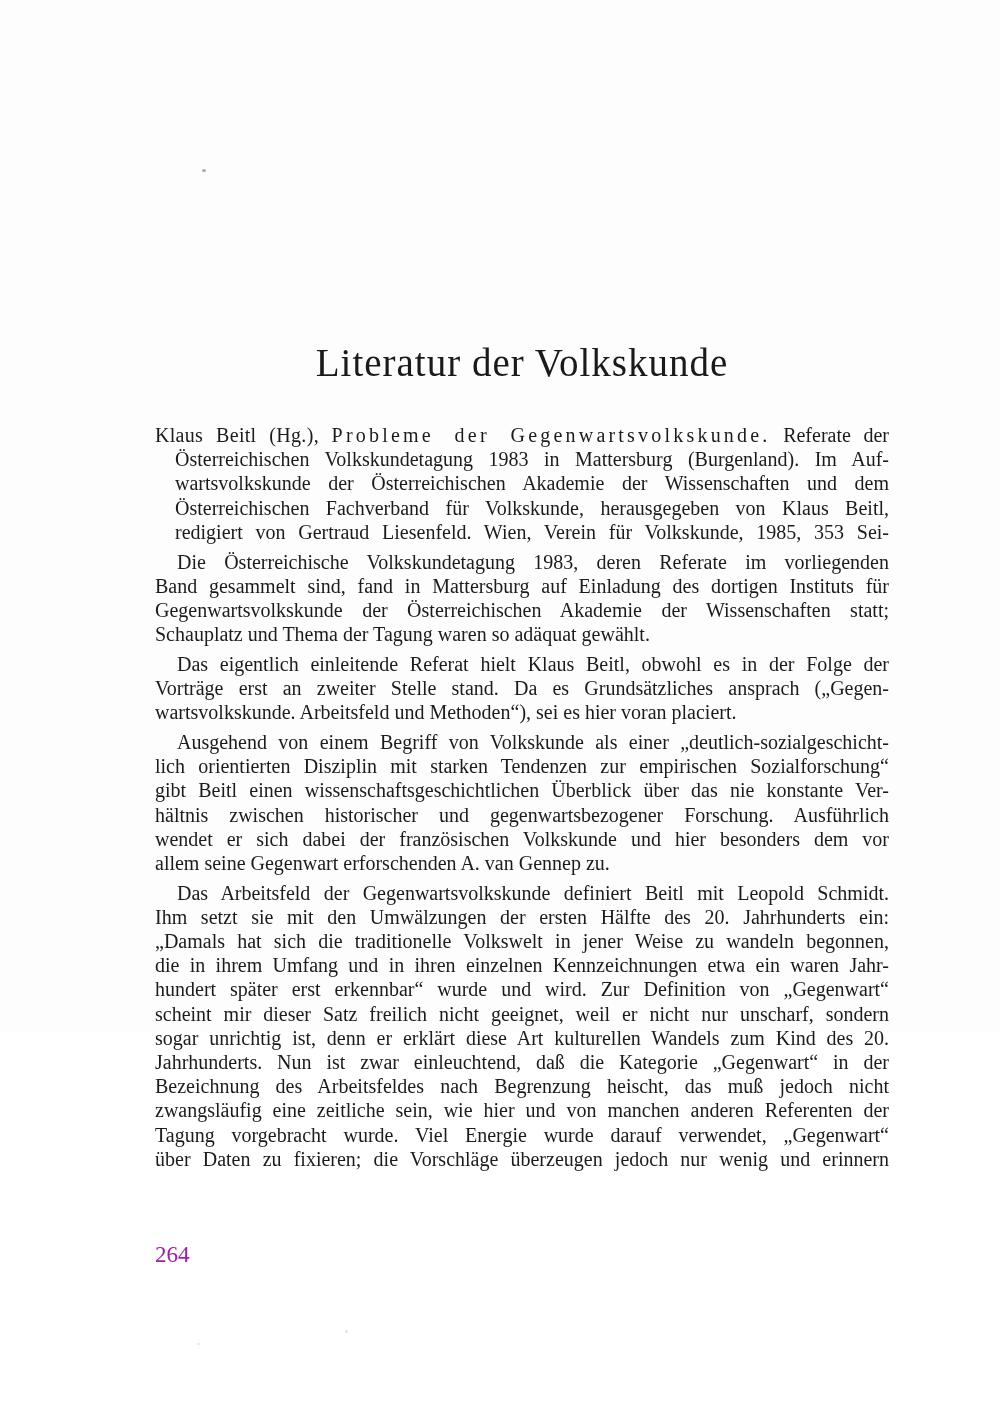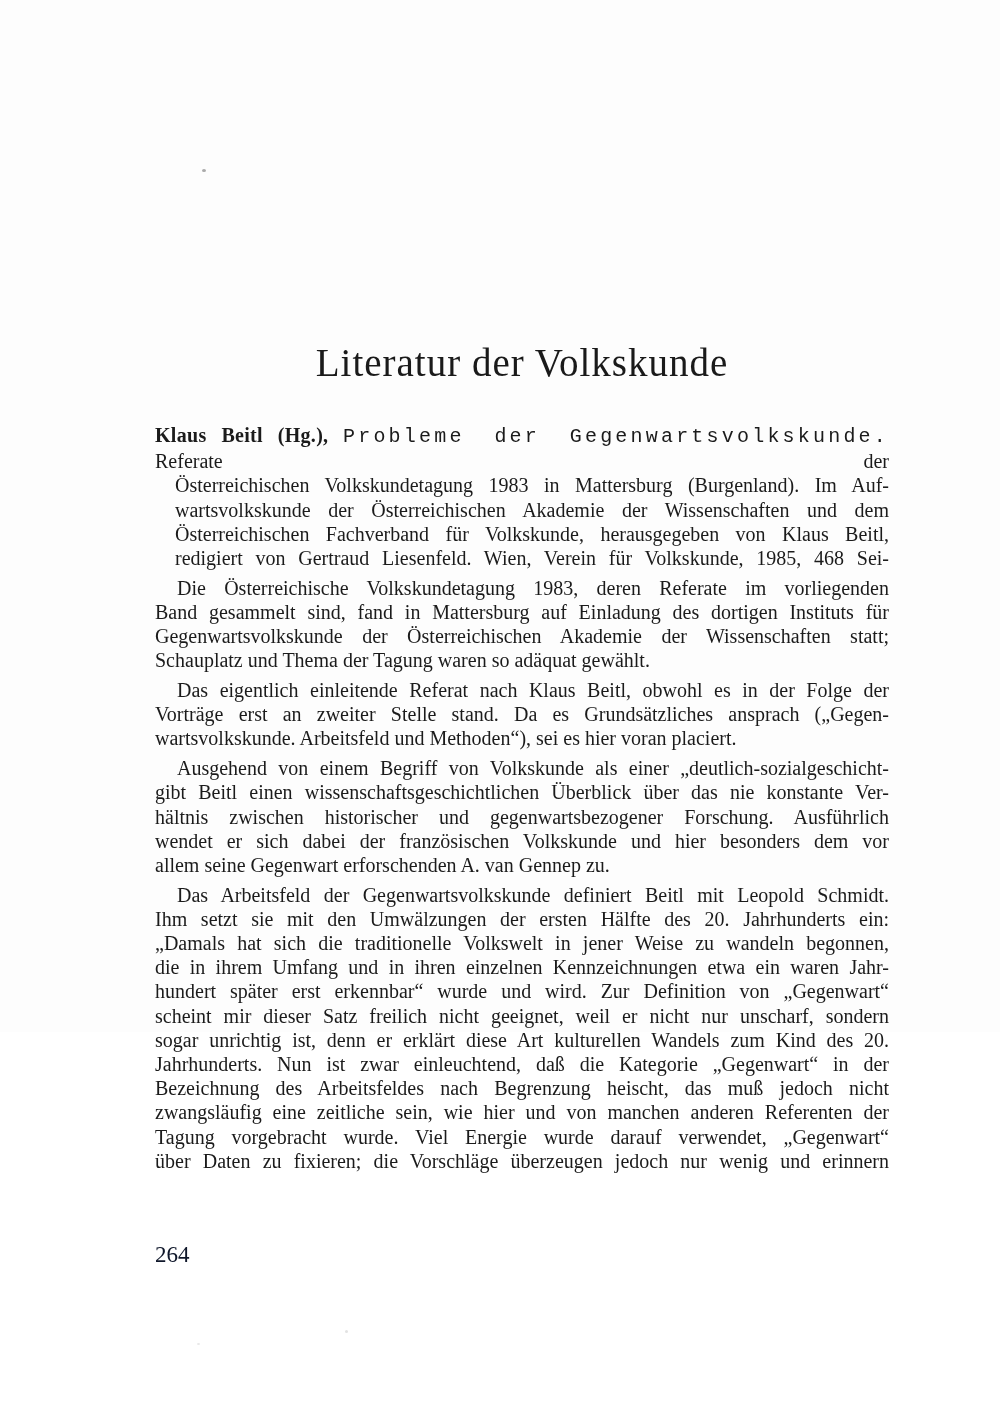--- a/index.html
+++ b/index.html
@@ -38,30 +38,30 @@
     white-space: normal;
   }
   .lastline {
     text-align: left;
     text-align-last: left;
   }
   .biblio-first-line {
     text-align: justify;
     text-align-last: justify;
   }
-  .biblio-author { font-weight: bold; letter-spacing: 0.3px; }
-  .biblio-worktitle { letter-spacing: 3.2px; word-spacing: 5px; font-family: Liberation Mono, monospace; }
+  .biblio-author { font-weight: normal; letter-spacing: 0.3px; }
+  .biblio-worktitle { letter-spacing: 3.2px; word-spacing: 5px; }
   .biblio-cont { padding-left: 20px; }
   .para { margin-top: 5.5px; }
   .para .tline:first-child { text-indent: 22px; }
   .page-number {
     position: absolute;
     left: 155px; top: 1242px;
     font-size: 23px;
-    color: #0f172a;
+    color: #a21caf;
   }
   .speck {
     position: absolute;
     border-radius: 50%;
     background: #8d8d8d;
   }
   .speck-1 { left: 202px; top: 169px; width: 4px; height: 3px; opacity: 0.75; }
   .speck-2 { left: 345px; top: 1330px; width: 3px; height: 3px; opacity: 0.25; }
   .speck-3 { left: 197px; top: 1343px; width: 3px; height: 2px; opacity: 0.2; }
 </style>
@@ -77,37 +77,38 @@
     <div class="biblio">
       <div class="biblio-first-line">
         <span class="biblio-author">Klaus Beitl (Hg.),</span>
         <span class="biblio-worktitle">Probleme der Gegenwartsvolkskunde.</span>
         <span>Referate der</span>
       </div>
       <div class="biblio-cont">
           <div class="tline">Österreichischen Volkskundetagung 1983 in Mattersburg (Burgenland). Im Auf-</div>
           <div class="tline">wartsvolkskunde der Österreichischen Akademie der Wissenschaften und dem</div>
           <div class="tline">Österreichischen Fachverband für Volkskunde, herausgegeben von Klaus Beitl,</div>
-          <div class="tline">redigiert von Gertraud Liesenfeld. Wien, Verein für Volkskunde, 1985, 468 Sei-</div>
+          <div class="tline">redigiert von Gertraud Liesenfeld. Wien, Verein für Volkskunde, 1985, 353 Sei-</div>
         </div>
     </div>
 
     <div class="para">
         <div class="tline">Die Österreichische Volkskundetagung 1983, deren Referate im vorliegenden</div>
         <div class="tline">Band gesammelt sind, fand in Mattersburg auf Einladung des dortigen Instituts für</div>
         <div class="tline">Gegenwartsvolkskunde der Österreichischen Akademie der Wissenschaften statt;</div>
         <div class="tline lastline">Schauplatz und Thema der Tagung waren so adäquat gewählt.</div>
       </div>
     <div class="para">
-        <div class="tline">Das eigentlich einleitende Referat nach Klaus Beitl, obwohl es in der Folge der</div>
+        <div class="tline">Das eigentlich einleitende Referat hielt Klaus Beitl, obwohl es in der Folge der</div>
         <div class="tline">Vorträge erst an zweiter Stelle stand. Da es Grundsätzliches ansprach („Gegen-</div>
         <div class="tline lastline">wartsvolkskunde. Arbeitsfeld und Methoden“), sei es hier voran placiert.</div>
       </div>
     <div class="para">
         <div class="tline">Ausgehend von einem Begriff von Volkskunde als einer „deutlich-sozialgeschicht-</div>
+        <div class="tline">lich orientierten Disziplin mit starken Tendenzen zur empirischen Sozialforschung“</div>
         <div class="tline">gibt Beitl einen wissenschaftsgeschichtlichen Überblick über das nie konstante Ver-</div>
         <div class="tline">hältnis zwischen historischer und gegenwartsbezogener Forschung. Ausführlich</div>
         <div class="tline">wendet er sich dabei der französischen Volkskunde und hier besonders dem vor</div>
         <div class="tline lastline">allem seine Gegenwart erforschenden A. van Gennep zu.</div>
       </div>
     <div class="para">
         <div class="tline">Das Arbeitsfeld der Gegenwartsvolkskunde definiert Beitl mit Leopold Schmidt.</div>
         <div class="tline">Ihm setzt sie mit den Umwälzungen der ersten Hälfte des 20. Jahrhunderts ein:</div>
         <div class="tline">„Damals hat sich die traditionelle Volkswelt in jener Weise zu wandeln begonnen,</div>
         <div class="tline">die in ihrem Umfang und in ihren einzelnen Kennzeichnungen etwa ein waren Jahr-</div>

